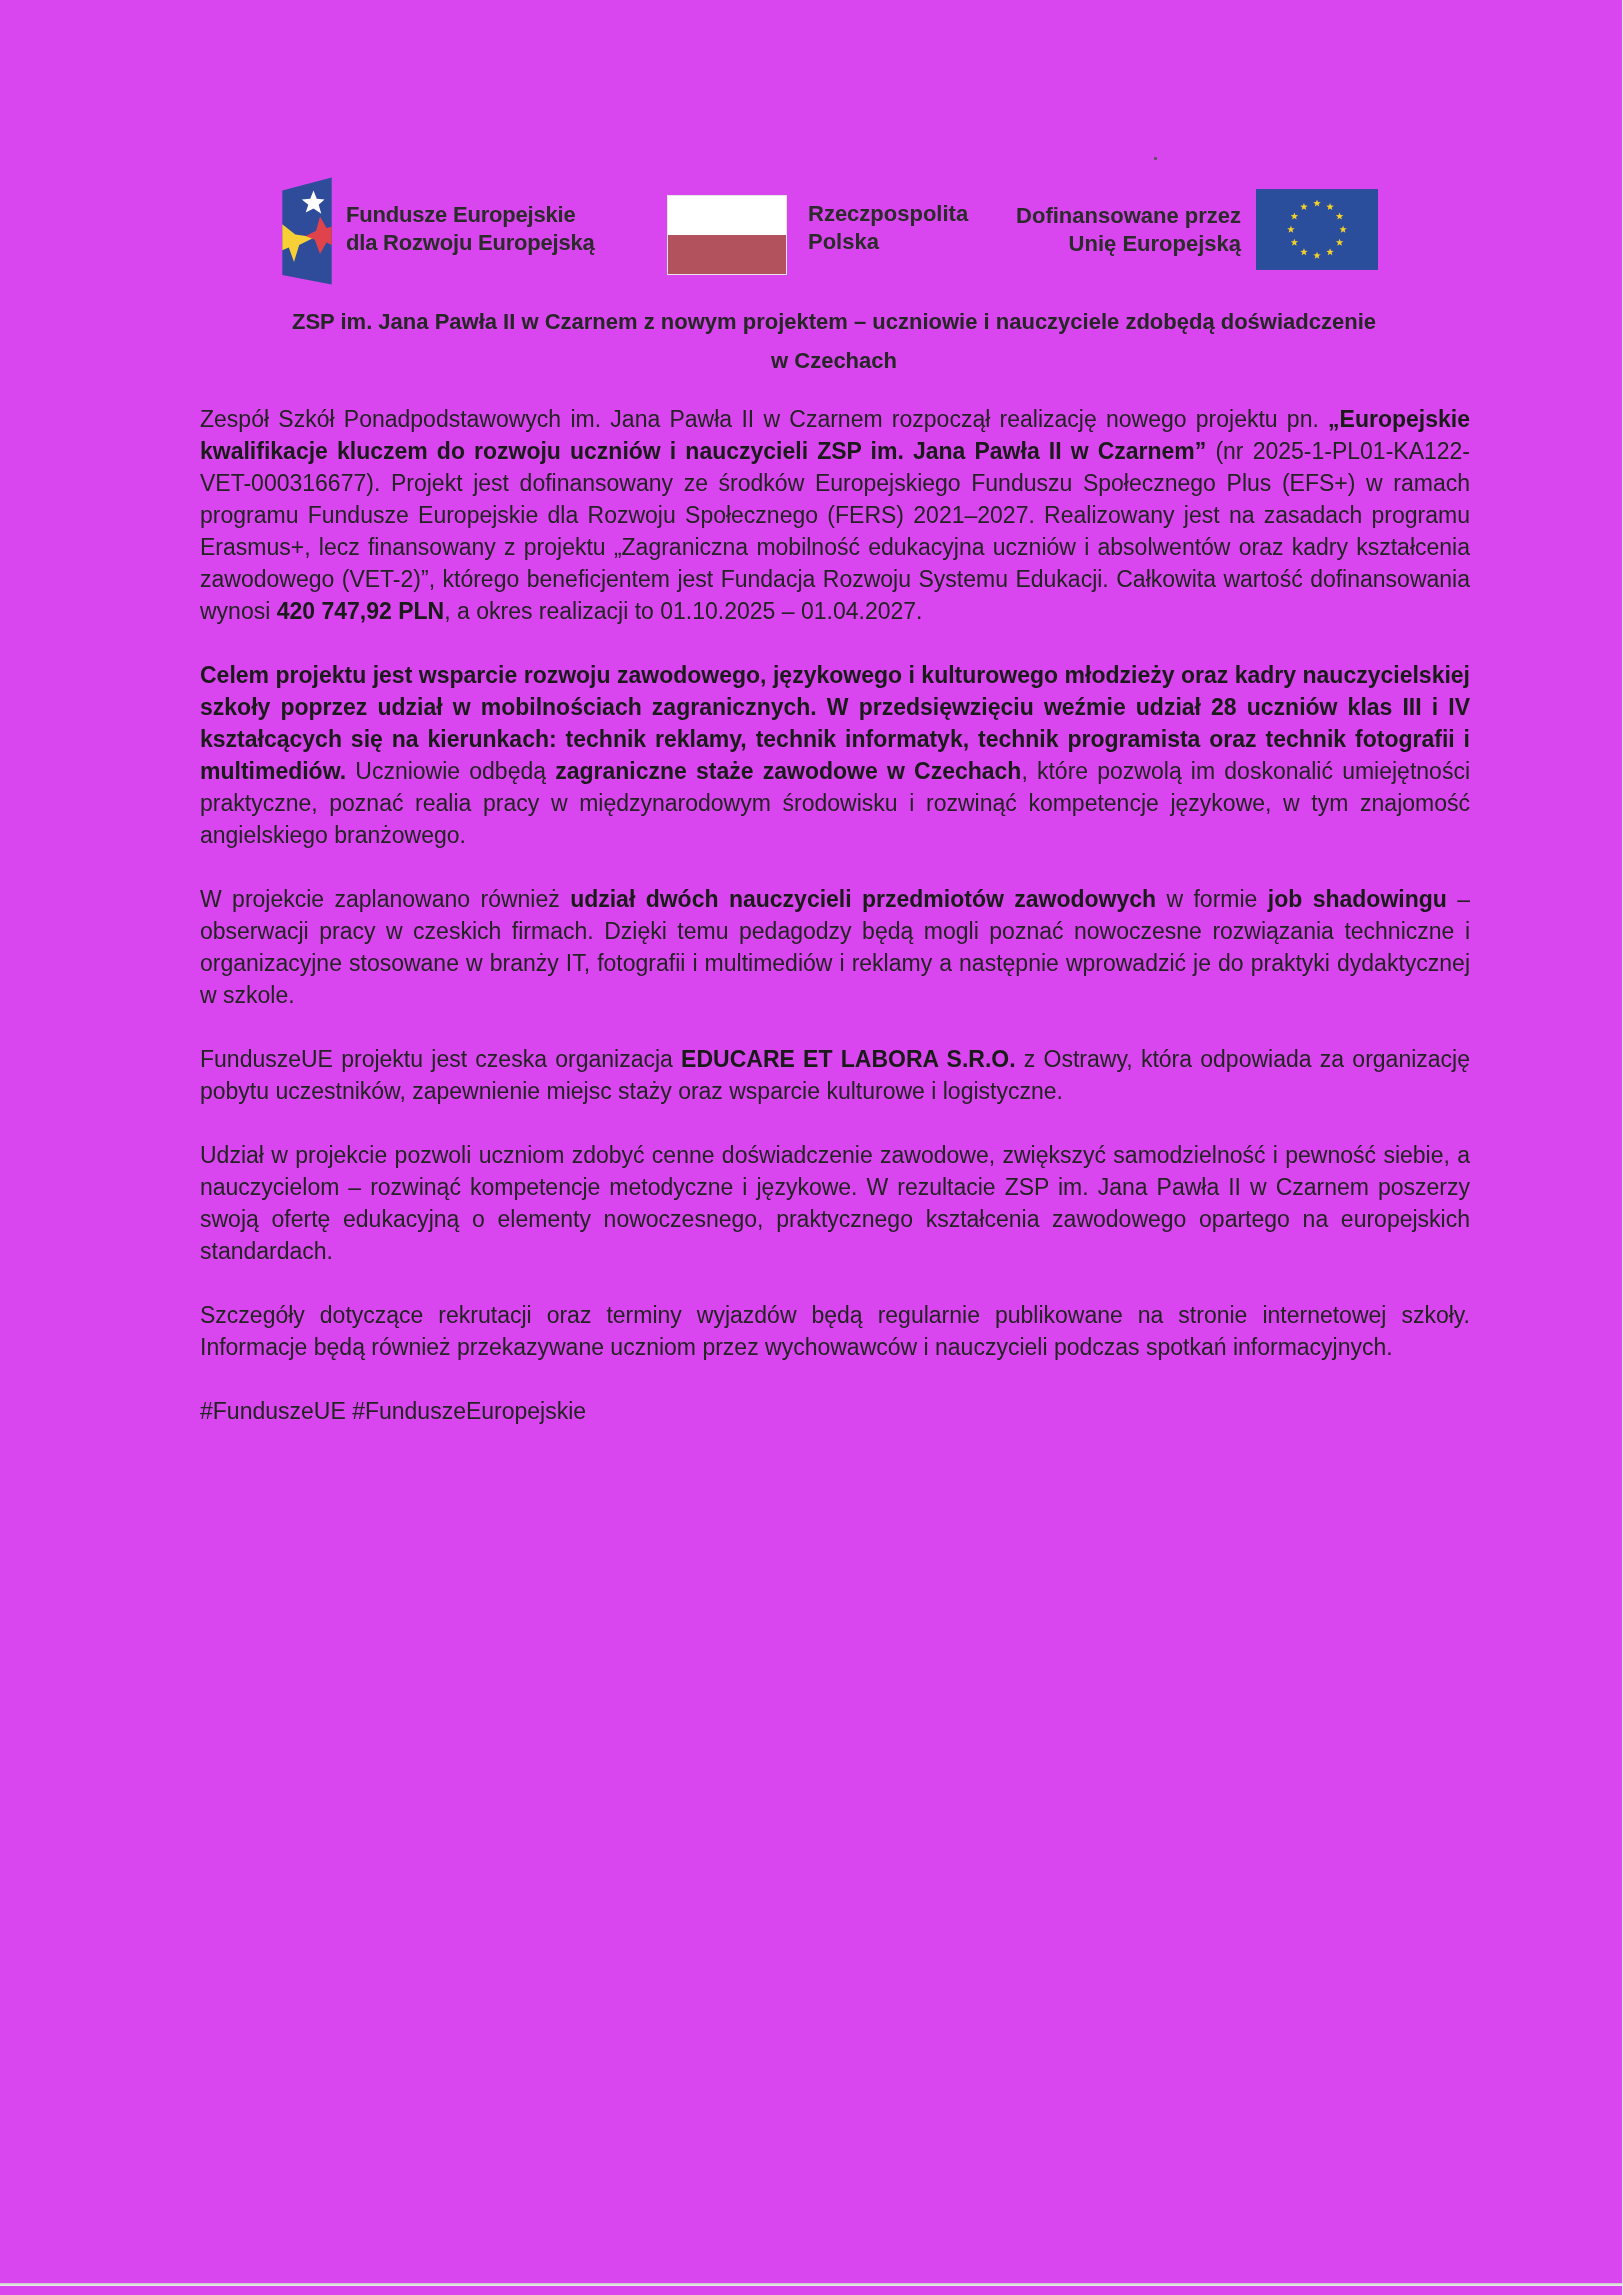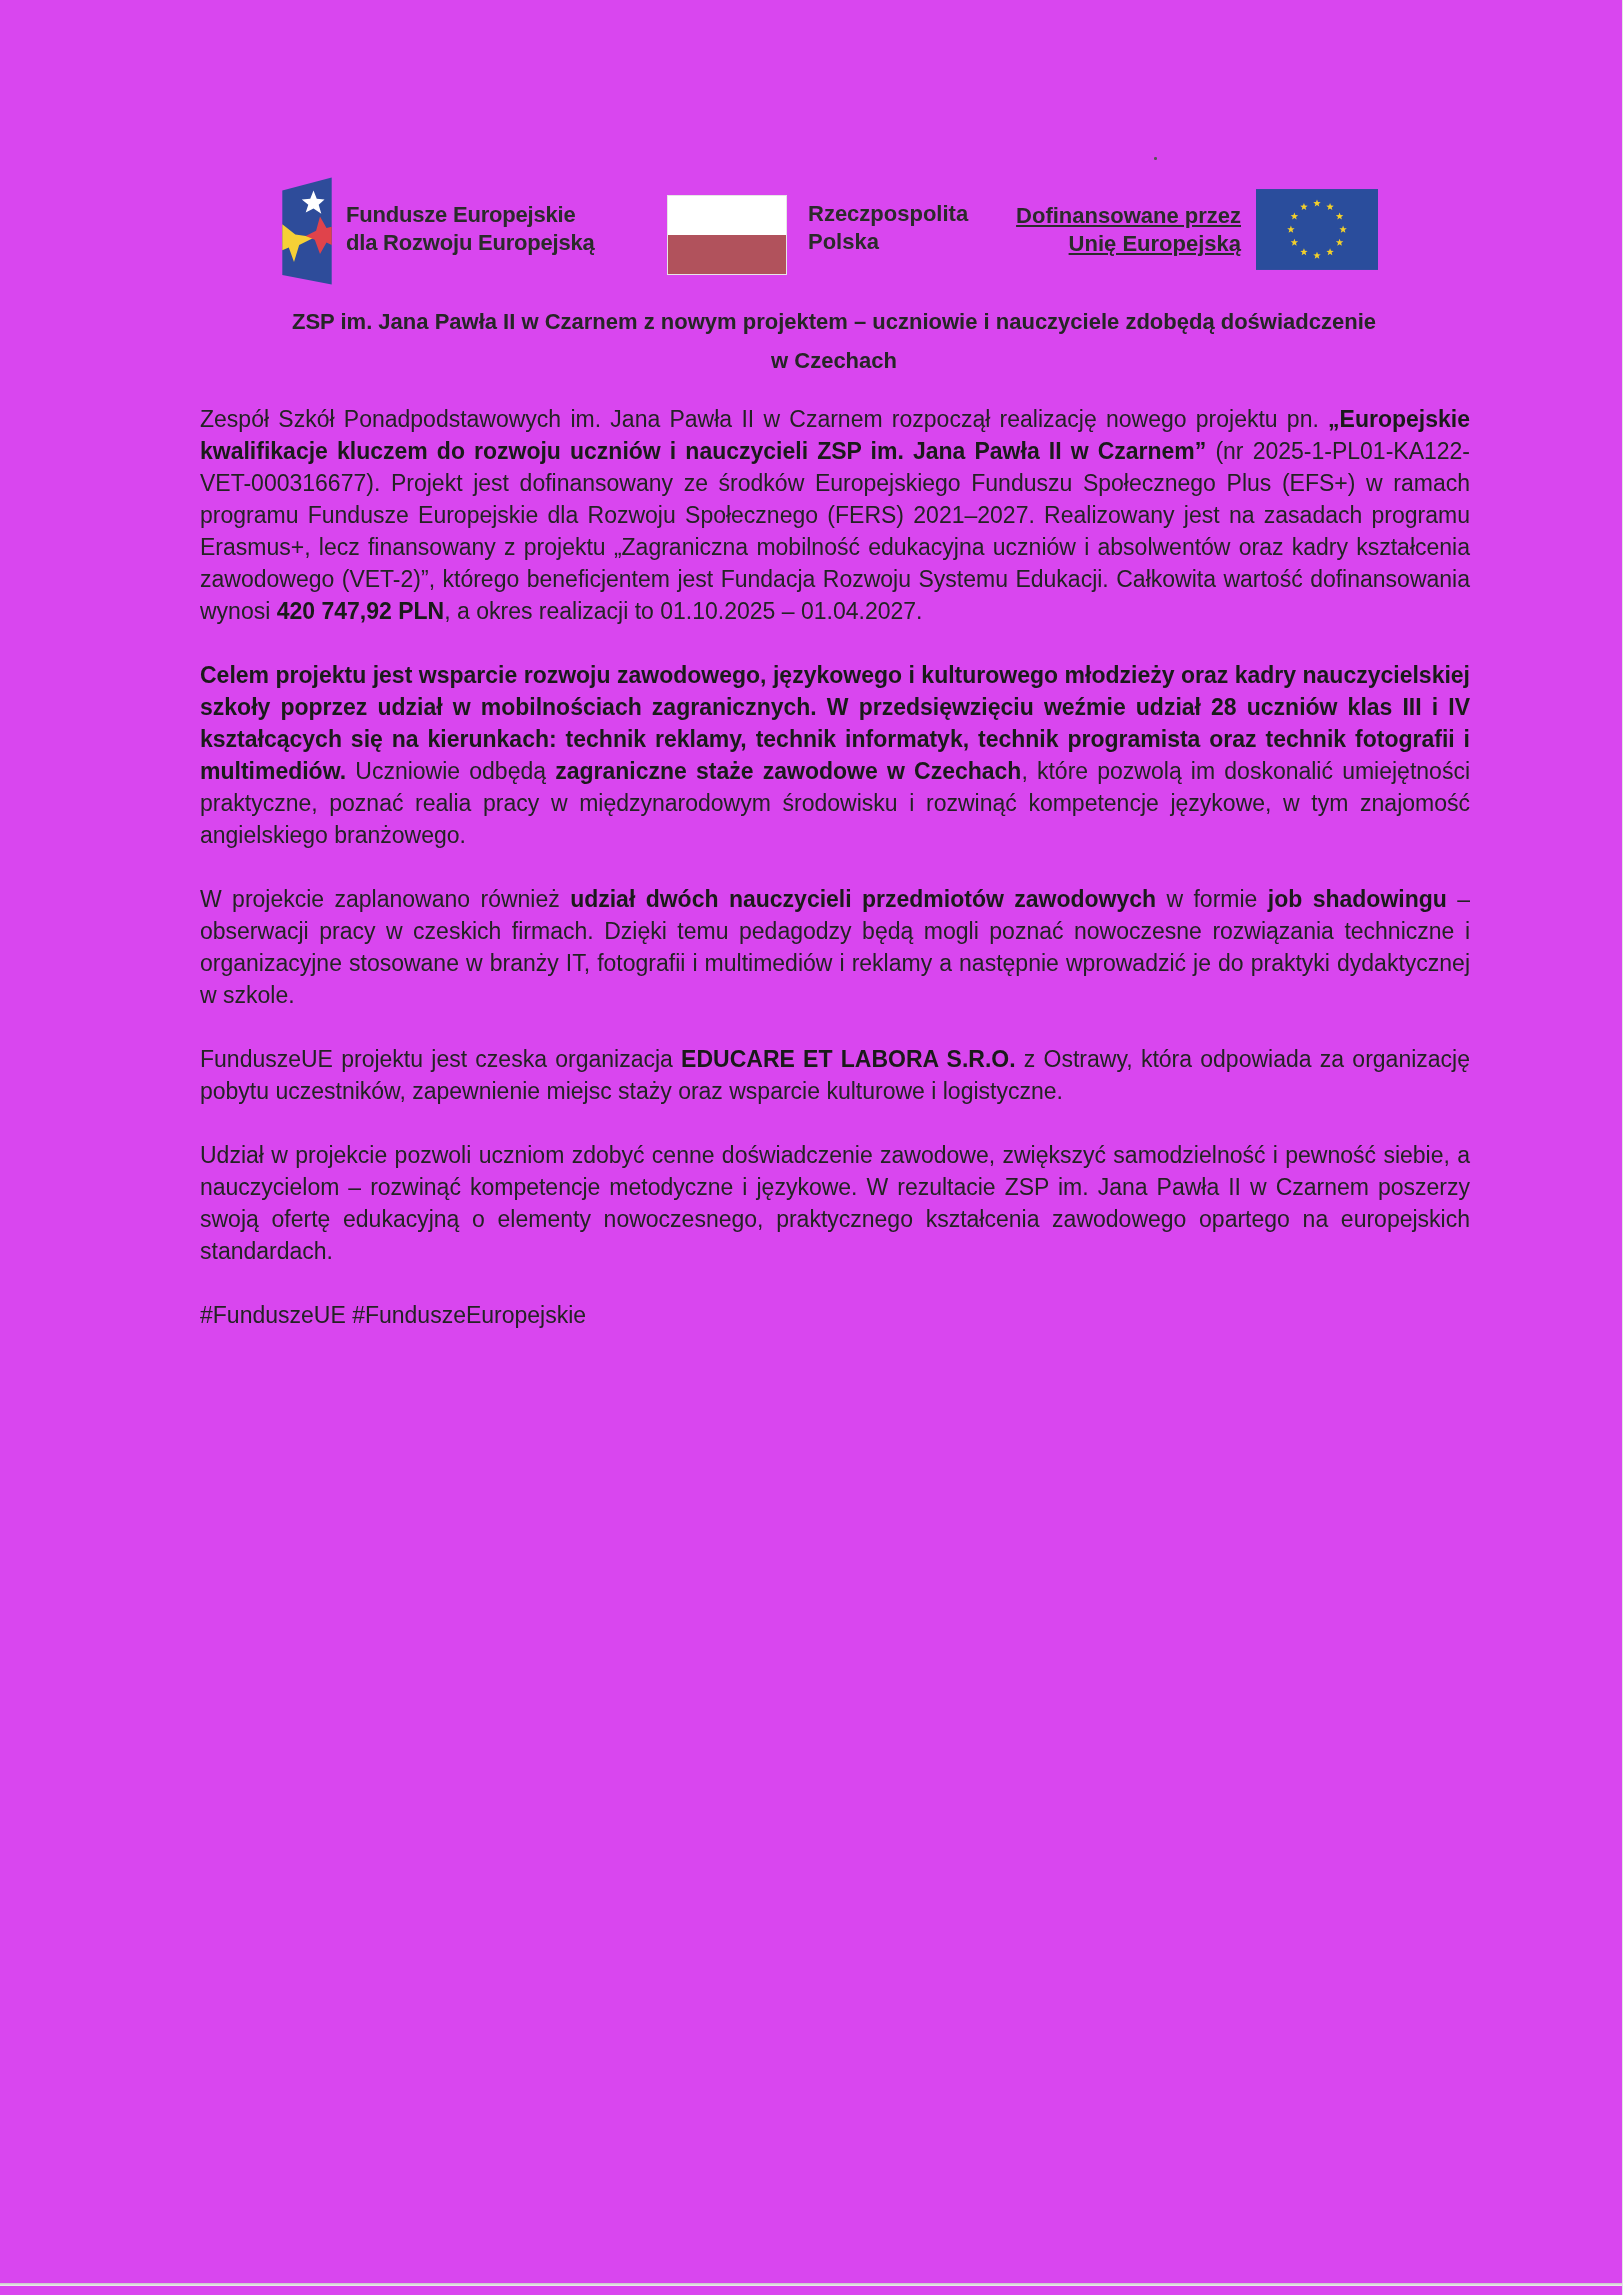--- a/index.html
+++ b/index.html
@@ -107,21 +107,20 @@
     }
     .eu-text {
       position: absolute;
       right: 137px;
       top: 13px;
       text-align: right;
       font-weight: bold;
       font-size: 22px;
       line-height: 27.5px;
       color: #2b2b2b;
-      text-decoration: underline;
     }
     .eu-flag {
       position: absolute;
       right: 0;
       top: 0;
       width: 122px;
       height: 81px;
     }
     .dot-mark {
       position: absolute;
@@ -238,20 +237,21 @@
     <p><b>Celem projektu jest wsparcie rozwoju zawodowego, językowego i kulturowego młodzieży oraz kadry nauczycielskiej szkoły poprzez udział w mobilnościach zagranicznych. W przedsięwzięciu weźmie udział 28 uczniów klas III i IV kształcących się na kierunkach: technik reklamy, technik informatyk, technik programista oraz technik fotografii i multimediów.</b><span> Uczniowie odbędą </span><b>zagraniczne staże zawodowe w Czechach</b><span>, które pozwolą im doskonalić umiejętności praktyczne, poznać realia pracy w międzynarodowym środowisku i rozwinąć kompetencje językowe, w tym znajomość angielskiego branżowego.</span></p>
 
     <p><span>W projekcie zaplanowano również </span><b>udział dwóch nauczycieli przedmiotów zawodowych</b><span> w formie </span><b>job shadowingu</b><span> – obserwacji pracy w czeskich firmach. Dzięki temu pedagodzy będą mogli poznać nowoczesne rozwiązania techniczne i organizacyjne stosowane w branży IT, fotografii i multimediów i reklamy  a następnie wprowadzić je do praktyki dydaktycznej w szkole.</span></p>
 
     <p><span>FunduszeUE projektu jest czeska organizacja </span><b>EDUCARE ET LABORA S.R.O.</b><span> z Ostrawy, która odpowiada za organizację pobytu uczestników, zapewnienie miejsc staży oraz wsparcie kulturowe i logistyczne.</span></p>
 
     <p><span>Udział w projekcie pozwoli uczniom zdobyć cenne doświadczenie zawodowe, zwiększyć samodzielność i pewność siebie, a nauczycielom – rozwinąć kompetencje metodyczne i językowe. W rezultacie ZSP im. Jana Pawła II w Czarnem poszerzy swoją ofertę edukacyjną o elementy nowoczesnego, praktycznego kształcenia zawodowego opartego na europejskich standardach.</span></p>
 
 
 
+    <p><span>Szczegóły dotyczące rekrutacji oraz terminy wyjazdów będą regularnie publikowane na stronie internetowej szkoły. Informacje będą również przekazywane uczniom przez wychowawców i nauczycieli podczas spotkań informacyjnych.</span></p>
 
     <p class="hashtags">#FunduszeUE #FunduszeEuropejskie</p>
   </div>
 
   <div class="scan-edge"></div>
   <div class="scan-right"></div>
 </div>
 
 
 </body></html>

